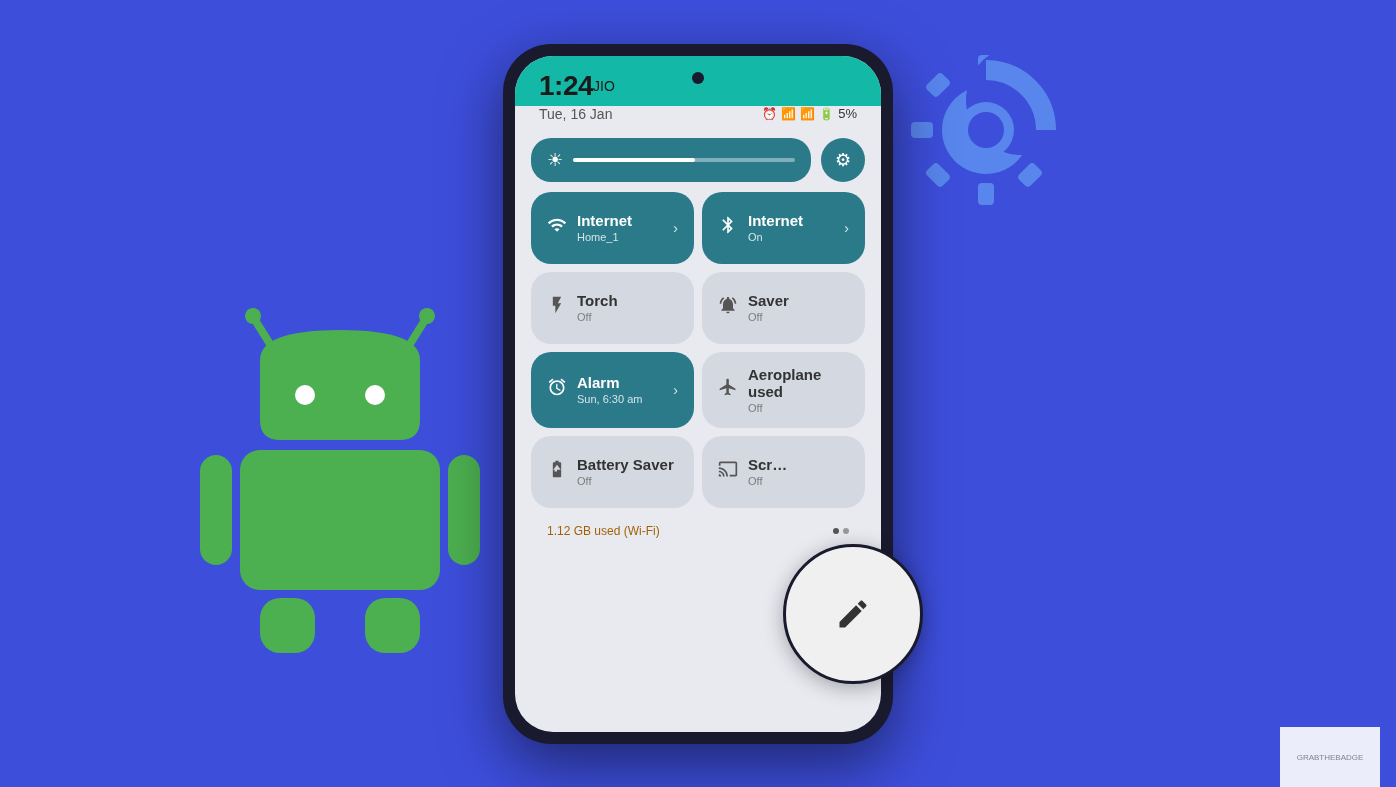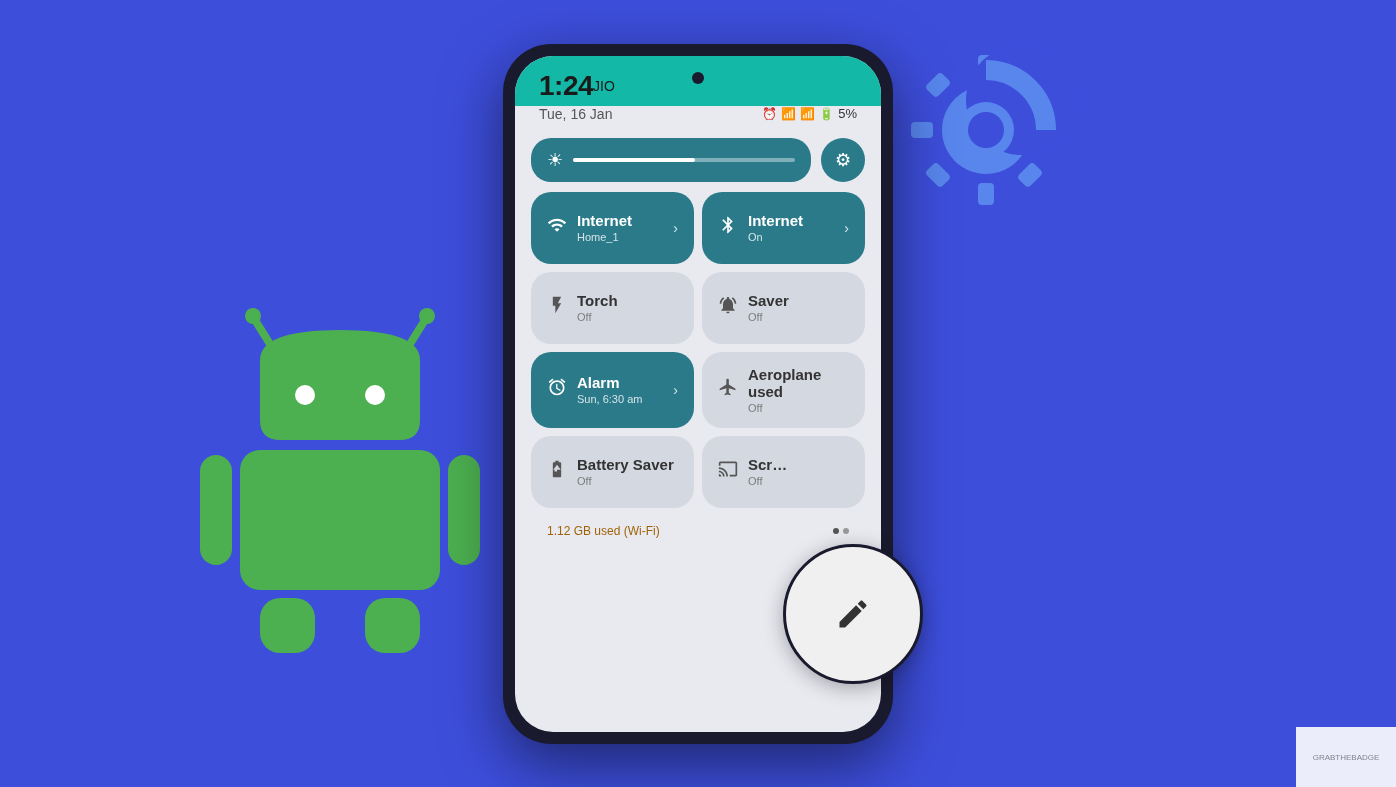--- a/index.html
+++ b/index.html
@@ -291,21 +291,21 @@
       justify-content: center;
       box-shadow: 0 4px 20px rgba(0,0,0,0.3);
       cursor: pointer;
       z-index: 10;
     }
 
     
     .watermark {
       position: absolute;
       bottom: 0;
-      right: 0;
+      right: 16px;
       width: 100px;
       height: 60px;
       background: white;
       opacity: 0.9;
       display: flex;
       align-items: center;
       justify-content: center;
       font-size: 10px;
       color: #555;
       padding: 4px;

